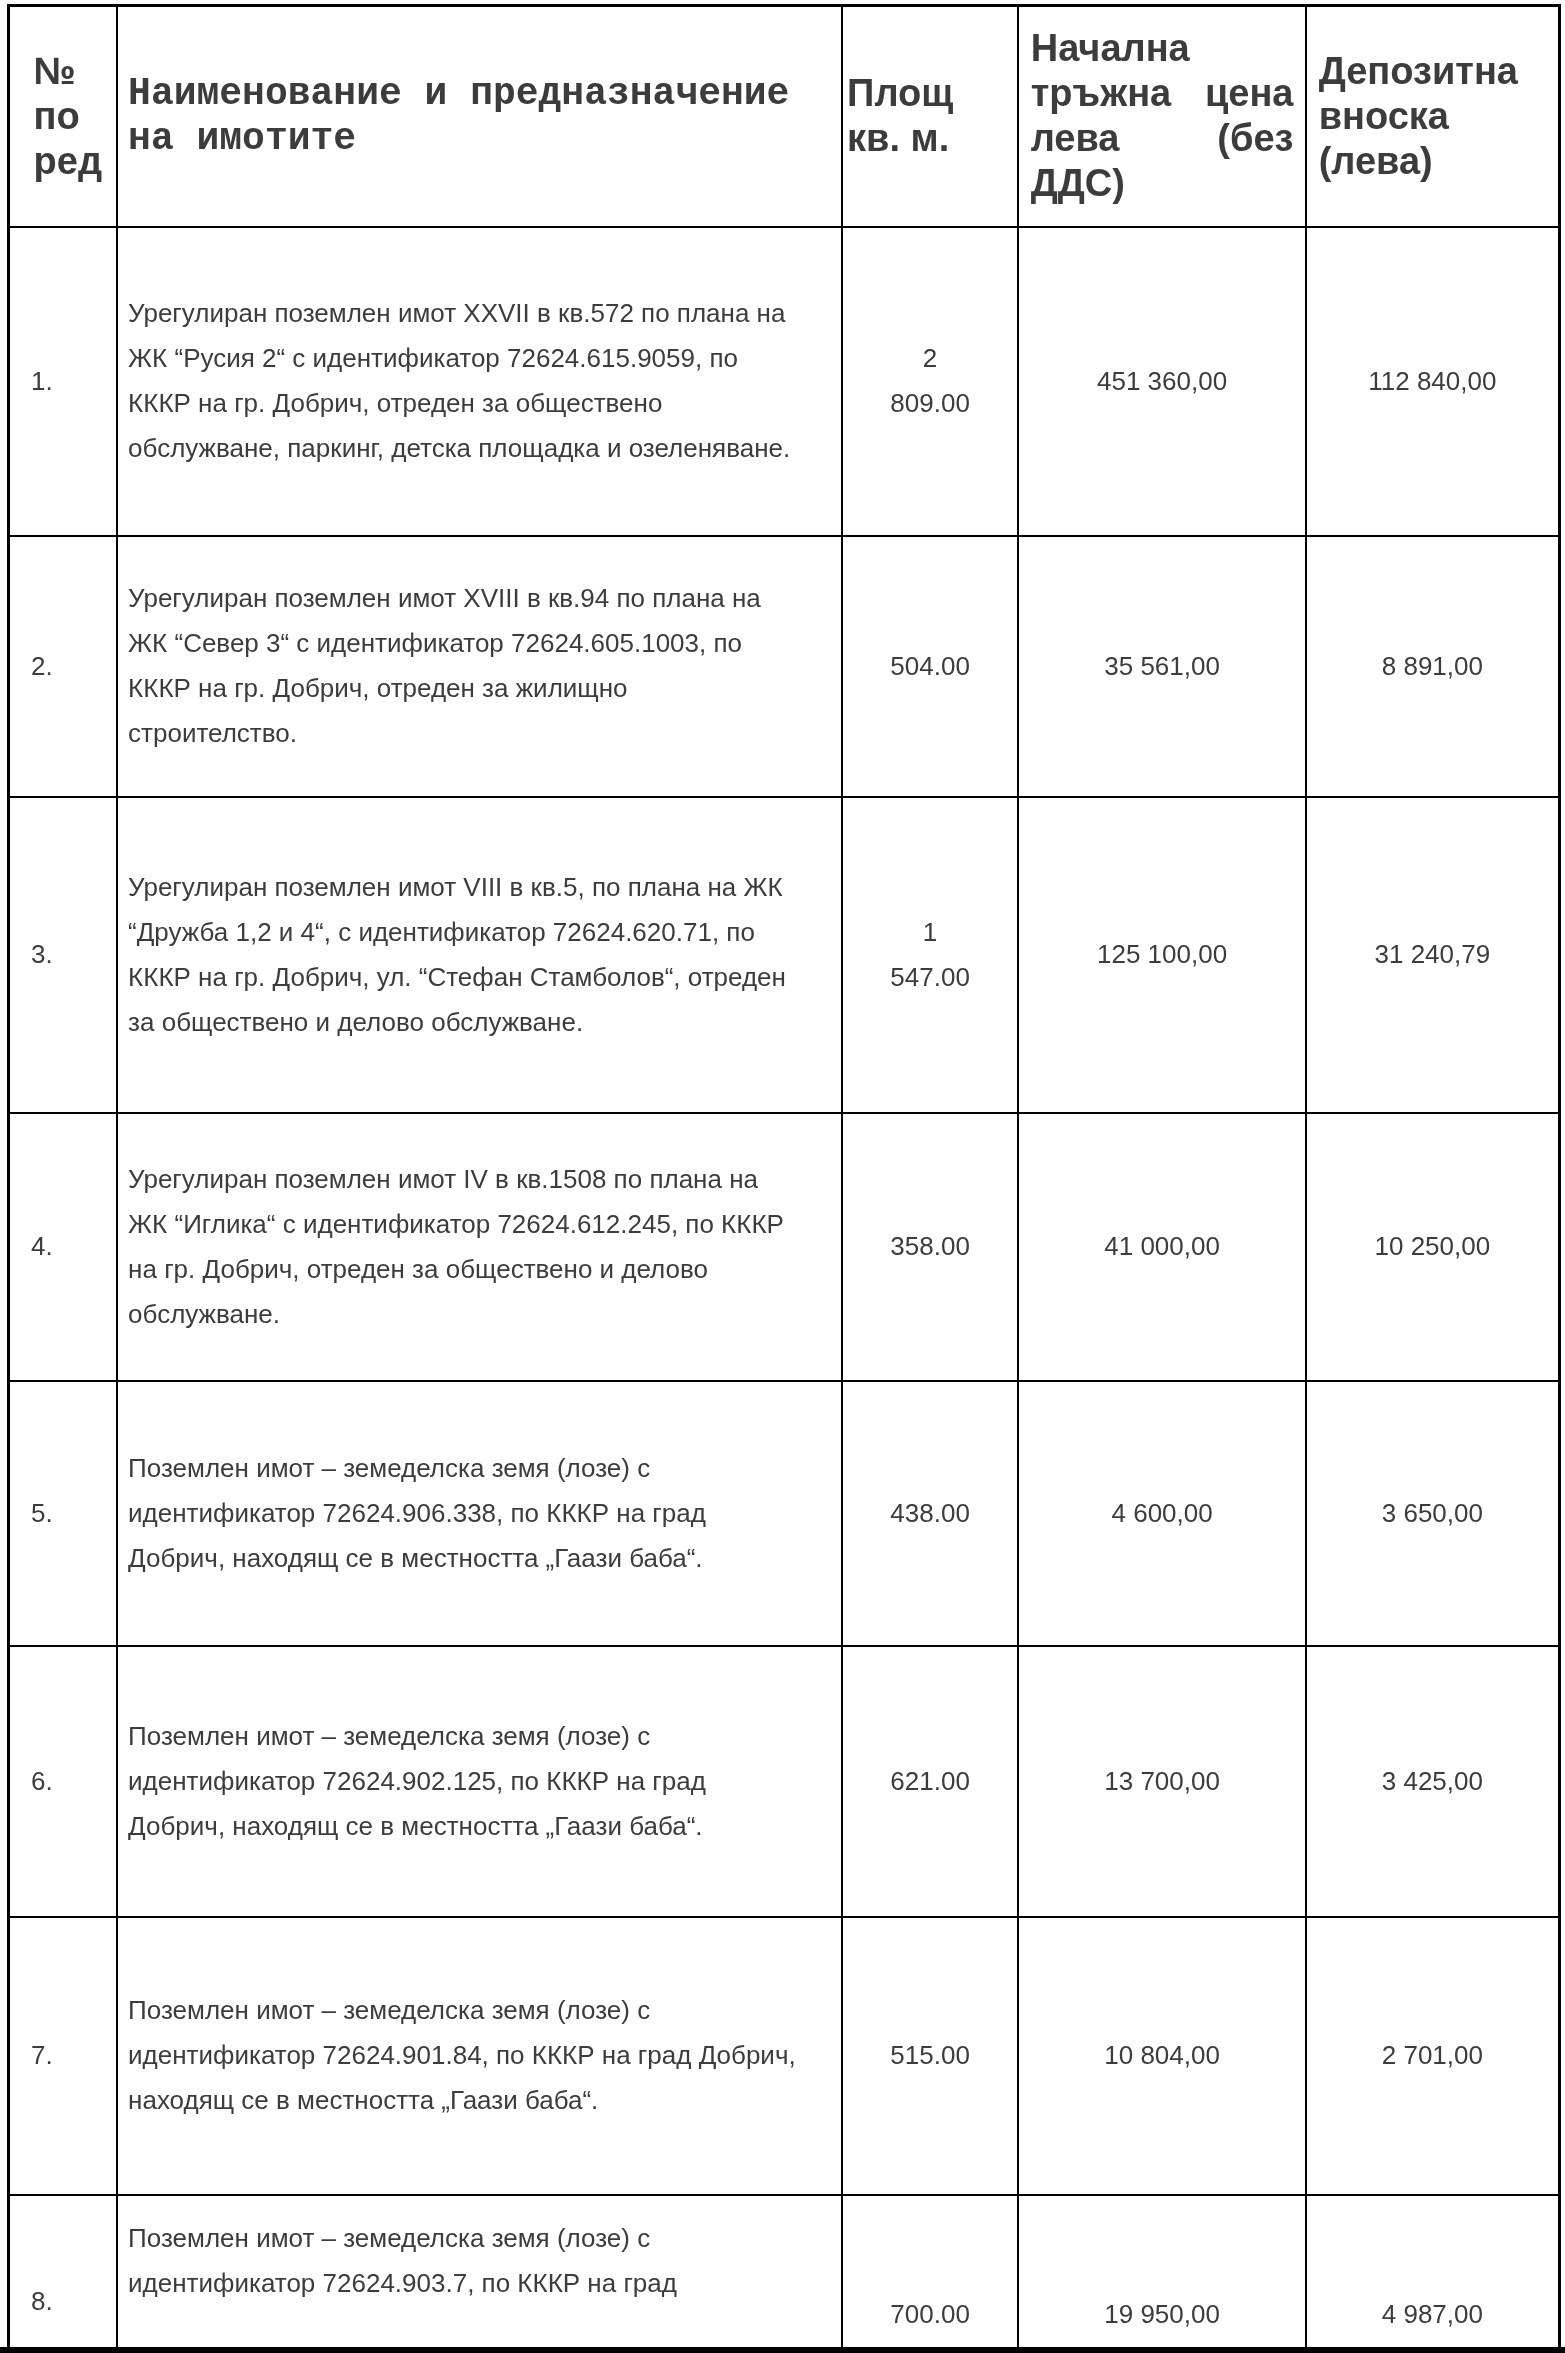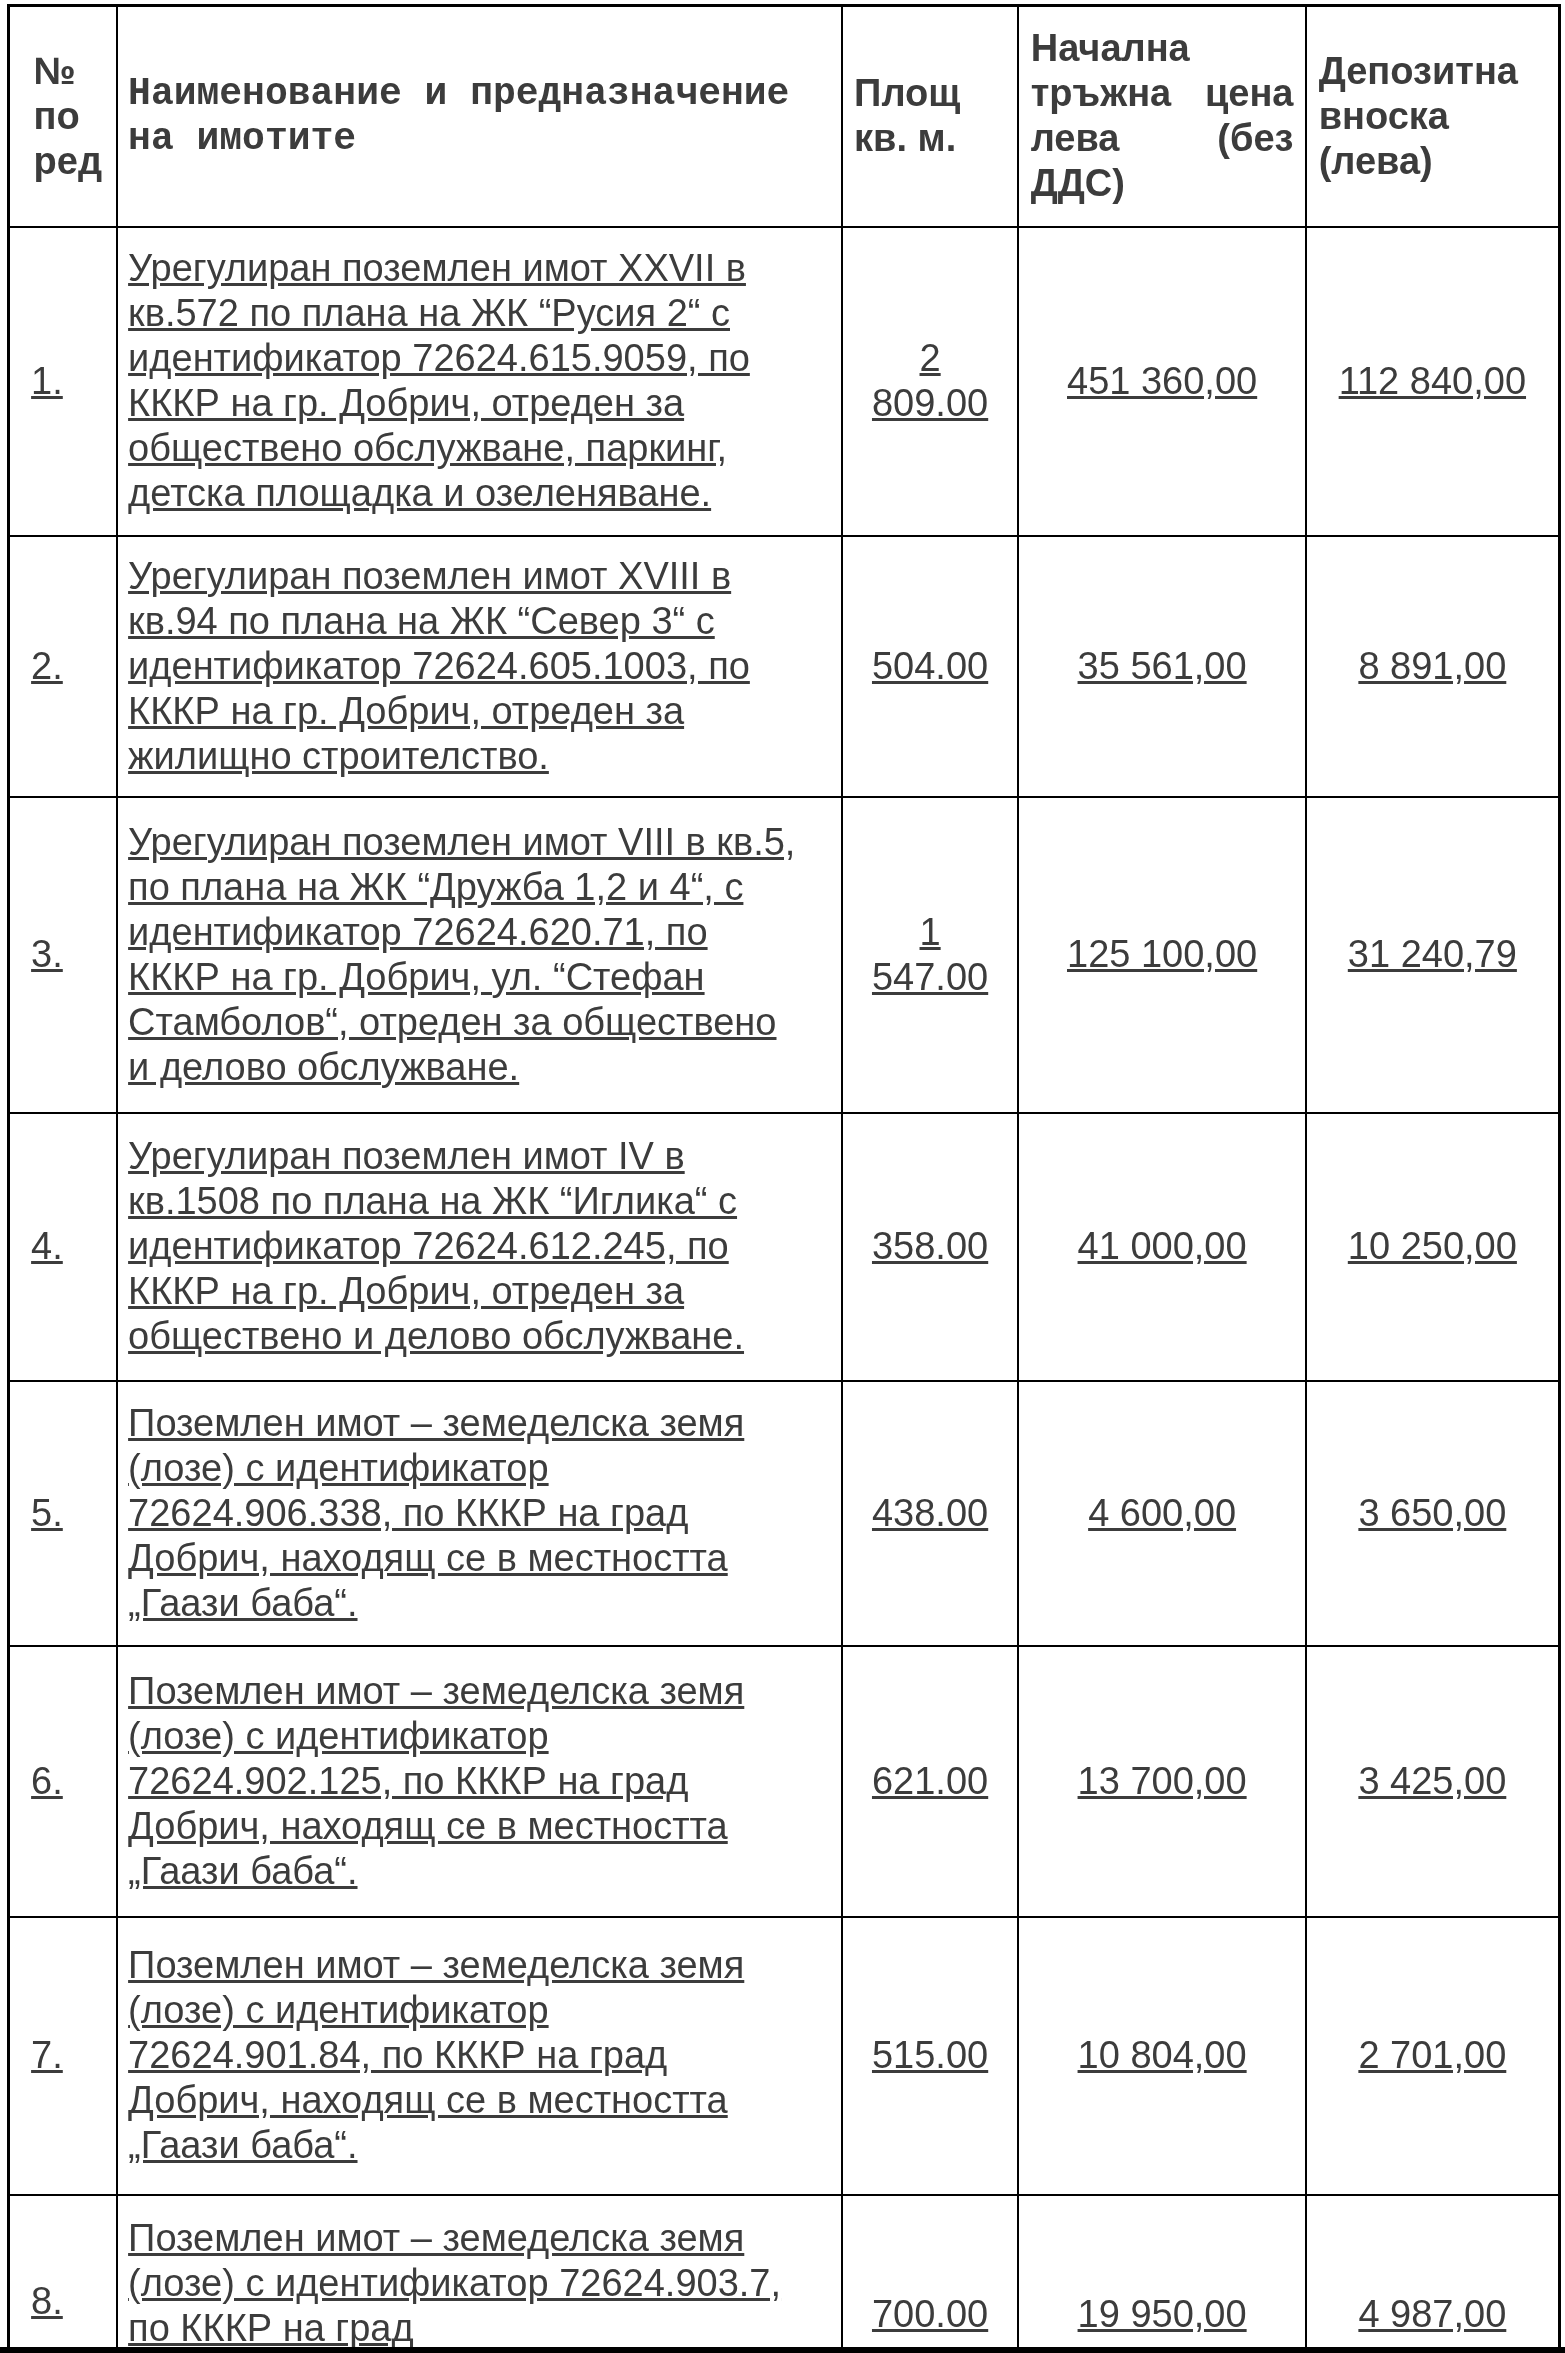--- a/index.html
+++ b/index.html
@@ -29,29 +29,28 @@
   thead th {
     font-weight: bold;
     font-size: 38px;
     line-height: 45px;
     vertical-align: middle;
     text-align: left;
     padding: 0 10px;
   }
   thead th.h-num  { padding-left: 24px; }
   thead th.h-name { padding-left: 10px; padding-right: 33px; font-family: Liberation Mono, monospace; }
-  thead th.h-area { padding-left: 11px; margin-left: 12px; }
+  thead th.h-area { padding-left: 4px; margin-left: 12px; }
   thead th.h-price{ text-align: justify; padding-left: 11.6px; padding-right: 11.6px; }
   thead th.h-dep  { padding-left: 11.6px; padding-right: 11.6px; }
 
   tbody td {
-    font-size: 38px;
+    font-size: 26px;
     line-height: 45px;
     vertical-align: middle;
-    text-decoration: underline;
   }
   td.c-num  { text-align: left; padding-left: 21.5px; }
   td.c-name { text-align: left; padding: 10px 41px 10px 10px; }
   td.c-area, td.c-price, td.c-deposit {
     text-align: center;
     white-space: pre-line;
     padding: 0 3.3px;
   }
 
   tbody tr:nth-child(1) { height: 309px; }

